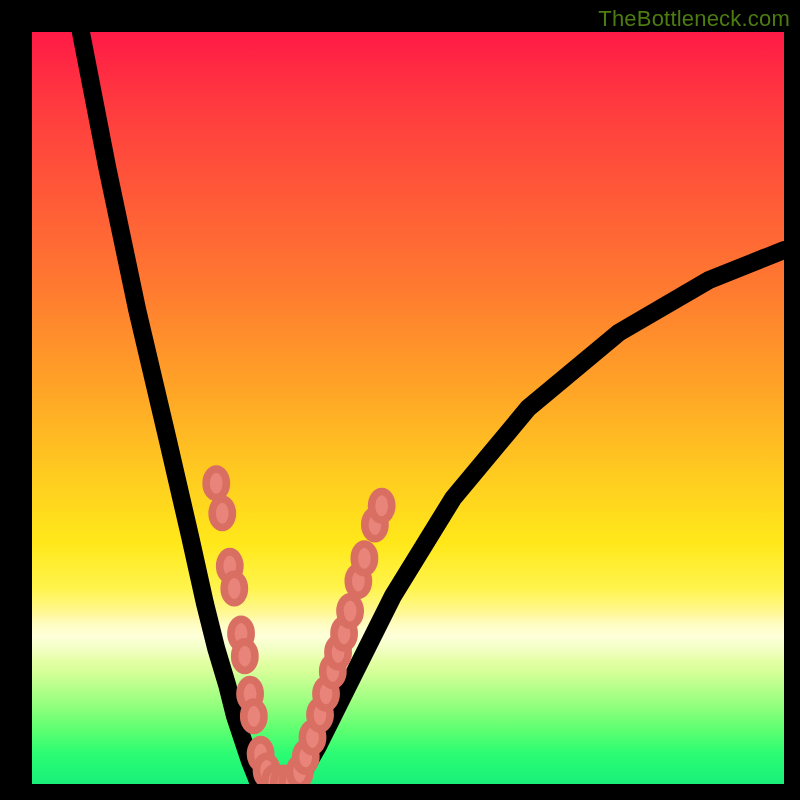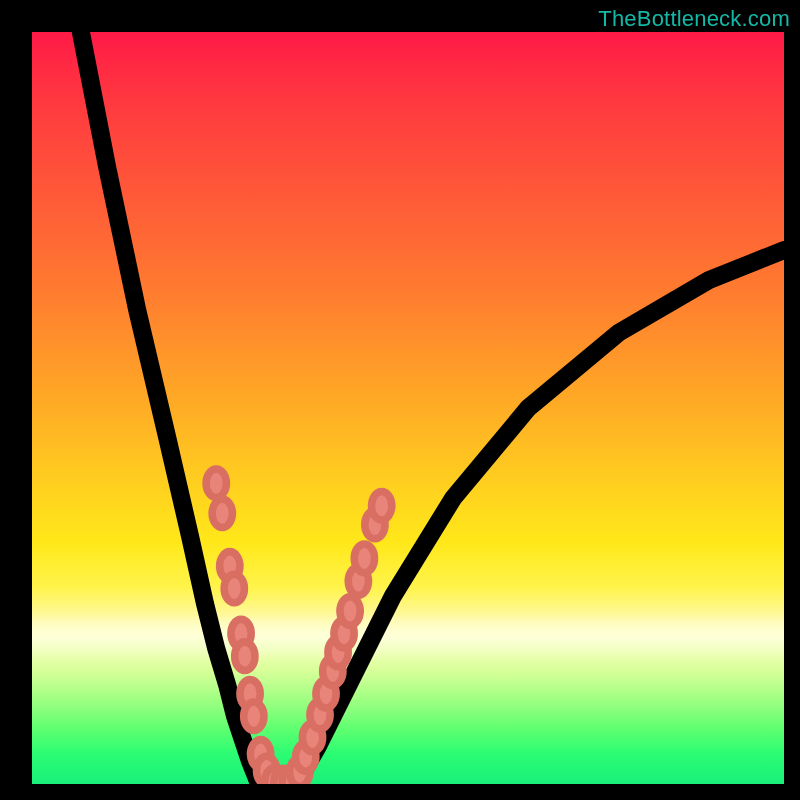--- a/index.html
+++ b/index.html
@@ -14,21 +14,21 @@
   .outer {
     position: relative;
     width: 800px;
     height: 800px;
     background: #000;
   }
   .watermark {
     position: absolute;
     top: 6px;
     right: 10px;
-    color: #14b8a6;
+    color: #4d7c0f;
     font-size: 22px;
     font-weight: 500;
     letter-spacing: 0.2px;
     z-index: 5;
   }
   .plot-frame {
     position: absolute;
     left: 32px;
     top: 32px;
     width: 752px;   

